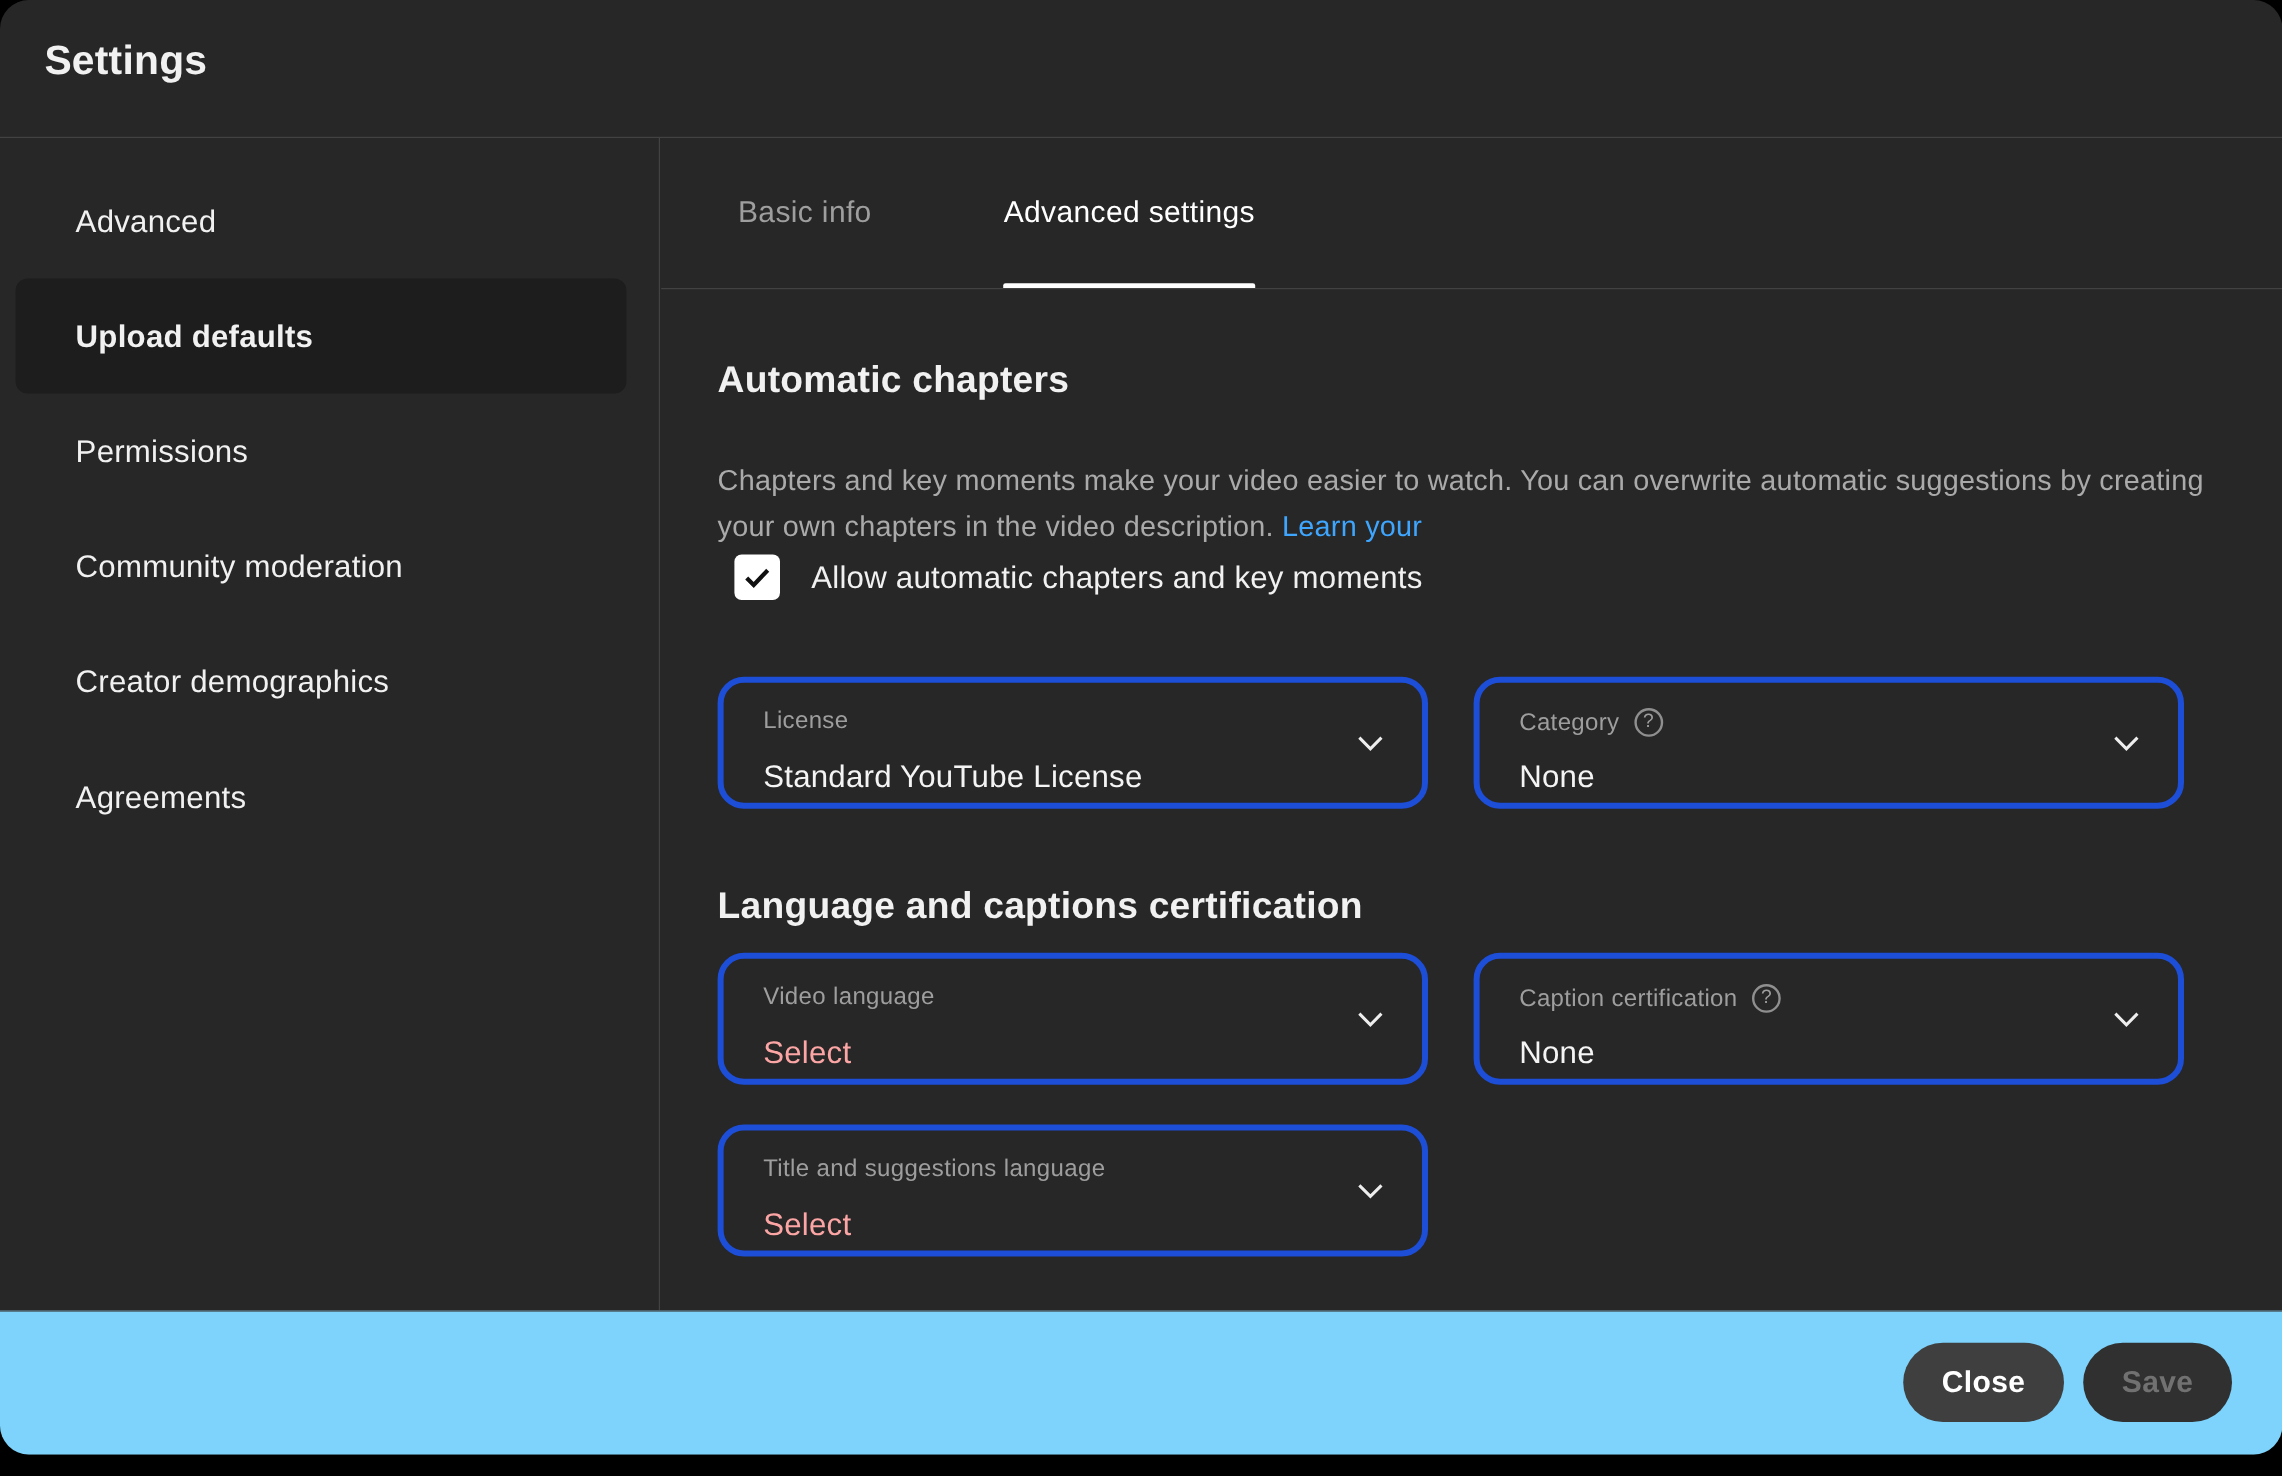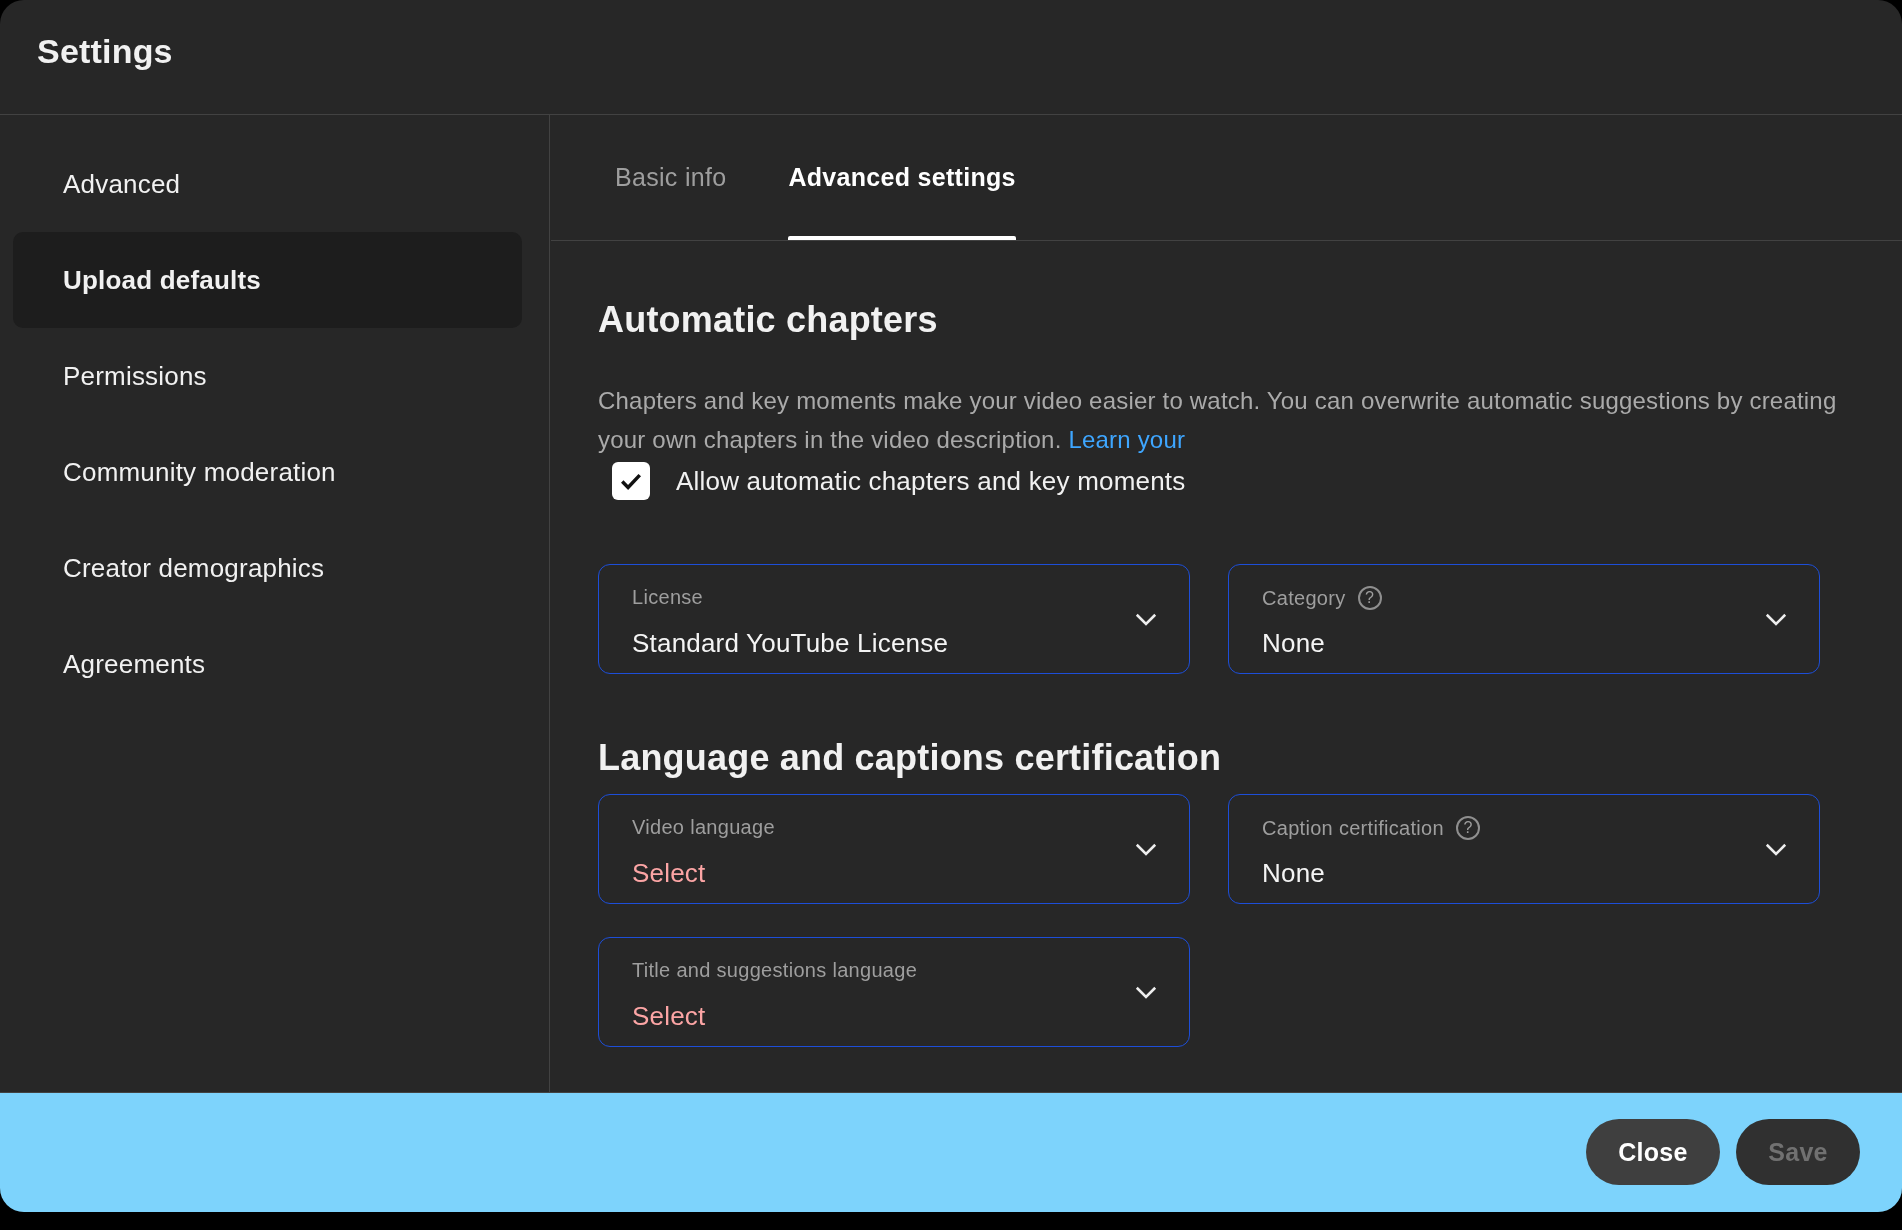--- a/index.html
+++ b/index.html
@@ -80,31 +80,31 @@
   .tab {
     display: flex;
     align-items: center;
     position: relative;
     font-size: 25px;
     color: #9e9e9e;
     cursor: pointer;
     letter-spacing: 0.3px;
   }
   .tab.basic { margin-left: 64px; }
-  .tab.advanced { margin-left: 62px; color: #ffffff; font-weight: bold; }
+  .tab.advanced { margin-left: 110px; color: #ffffff; font-weight: normal; }
   .tab-underline {
     position: absolute;
     left: 0; right: 0; bottom: 0;
     height: 4px;
     background: #ffffff;
     border-radius: 2px 2px 0 0;
   }
   .section-heading {
     position: absolute;
-    font-size: 36px;
+    font-size: 31px;
     font-weight: bold;
     color: #f1f1f1;
     letter-spacing: 0.2px;
   }
   .heading-chapters { left: 47px; top: 184px; }
   .heading-language { left: 47px; top: 622px; }
   .description {
     position: absolute;
     left: 47px; top: 242px;
     width: 1265px;
@@ -138,22 +138,22 @@
   .checkbox-label {
     margin-left: 26px;
     font-size: 26px;
     color: #f1f1f1;
     letter-spacing: 0.2px;
   }
   
   .field {
     position: absolute;
     width: 592px; height: 110px;
-    border: 1px solid #1d4ed8;
-    border-radius: 12px;
+    border: 5px solid #1d4ed8;
+    border-radius: 22px;
     box-sizing: border-box;
     cursor: pointer;
     background: transparent;
   }
   .f-license   { left: 47px;  top: 449px; }
   .f-category  { left: 677px; top: 449px; }
   .f-vlang     { left: 47px;  top: 679px; }
   .f-caption   { left: 677px; top: 679px; }
   .f-tdlang    { left: 47px;  top: 822px; }
   .field-label-row {

